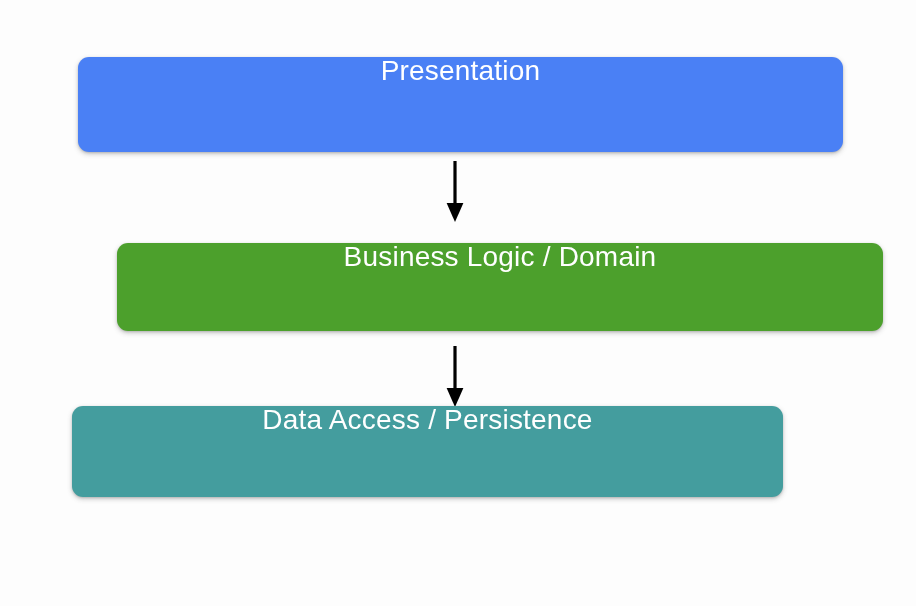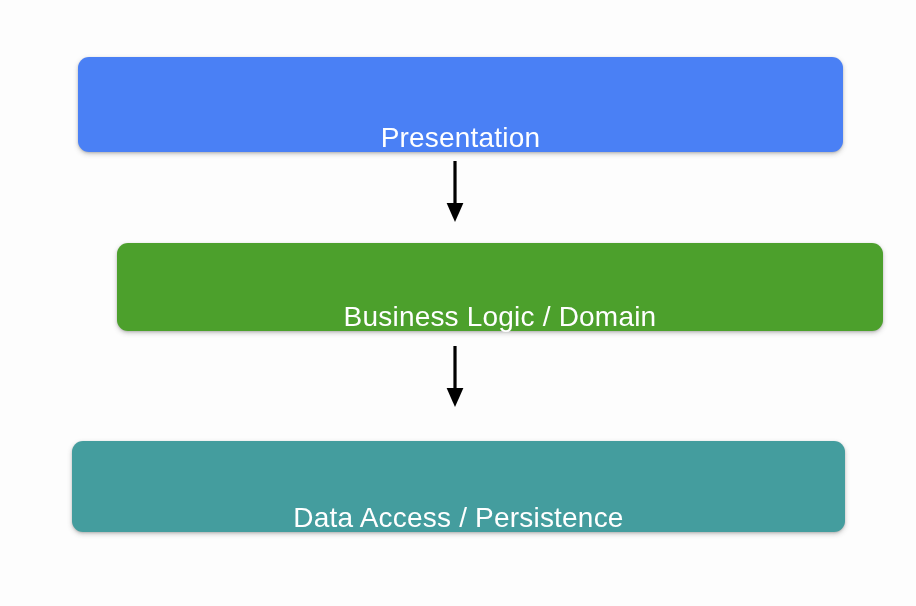--- a/index.html
+++ b/index.html
@@ -20,21 +20,21 @@
     height: 606px;
     background: #fdfdfd;
   }
 
   
   .layer-box {
     position: absolute;
     box-sizing: border-box;
     border-radius: 11px;
     display: flex;
-    align-items: flex-end;
+    align-items: flex-start;
     justify-content: center;
     box-shadow: 0 2px 5px rgba(60, 60, 60, 0.28),
                 0 1px 2px rgba(60, 60, 60, 0.18);
   }
   .layer-label {
     color: #ffffff;
     font-size: 28px;
     font-weight: 400;
     letter-spacing: 0.2px;
     line-height: 1;
@@ -51,22 +51,22 @@
   }
   #layer-box-business {
     left: 77px;
     top: 243px;
     width: 766px;
     height: 88px;
     margin-left: 40px;
   }
   #layer-box-data {
     left: 72px;
-    top: 441px;
-    width: 773px;
+    top: 406px;
+    width: 711px;
     height: 91px;
   }
 
   
   .flow-arrow {
     position: absolute;
     left: 0;
     top: 0;
     overflow: visible;
   }

